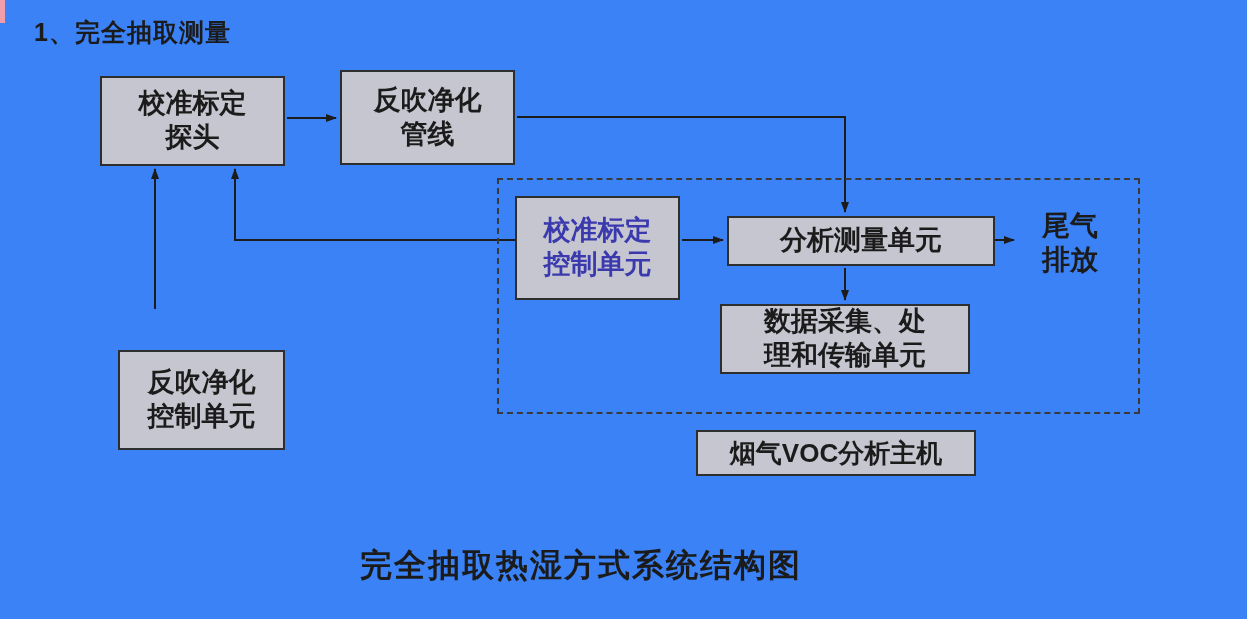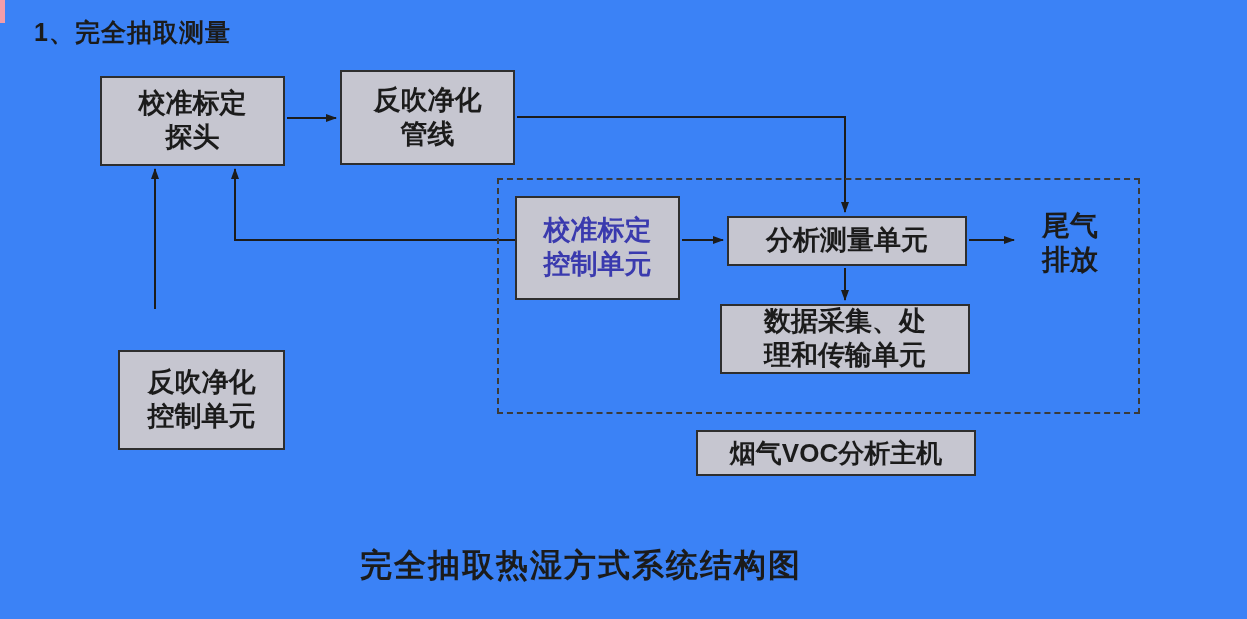--- a/index.html
+++ b/index.html
@@ -44,21 +44,21 @@
     text-align: center;
     font-size: 27px;
     font-weight: bold;
     color: #1b1b1b;
     line-height: 1.25;
     white-space: pre-line;
   }
   .node.probe      { left: 100px; top: 76px;  width: 185px; height: 90px; }
   .node.heatline   { left: 340px; top: 70px;  width: 175px; height: 95px; }
   .node.calib      { left: 515px; top: 196px; width: 165px; height: 104px; color: #3a3aae; }
-  .node.analysis   { left: 727px; top: 216px; width: 240px; height: 50px; }
+  .node.analysis   { left: 727px; top: 216px; width: 268px; height: 50px; }
   .node.dataunit   { left: 720px; top: 304px; width: 250px; height: 70px; }
   .node.blowback   { left: 118px; top: 321px; width: 167px; height: 100px; margin-top: 29px; }
   .node.host       { left: 696px; top: 430px; width: 280px; height: 46px; font-size: 26px; }
   .exhaust-label {
     position: absolute;
     left: 1020px;
     top: 210px;
     width: 100px;
     height: 66px;
     display: flex;

